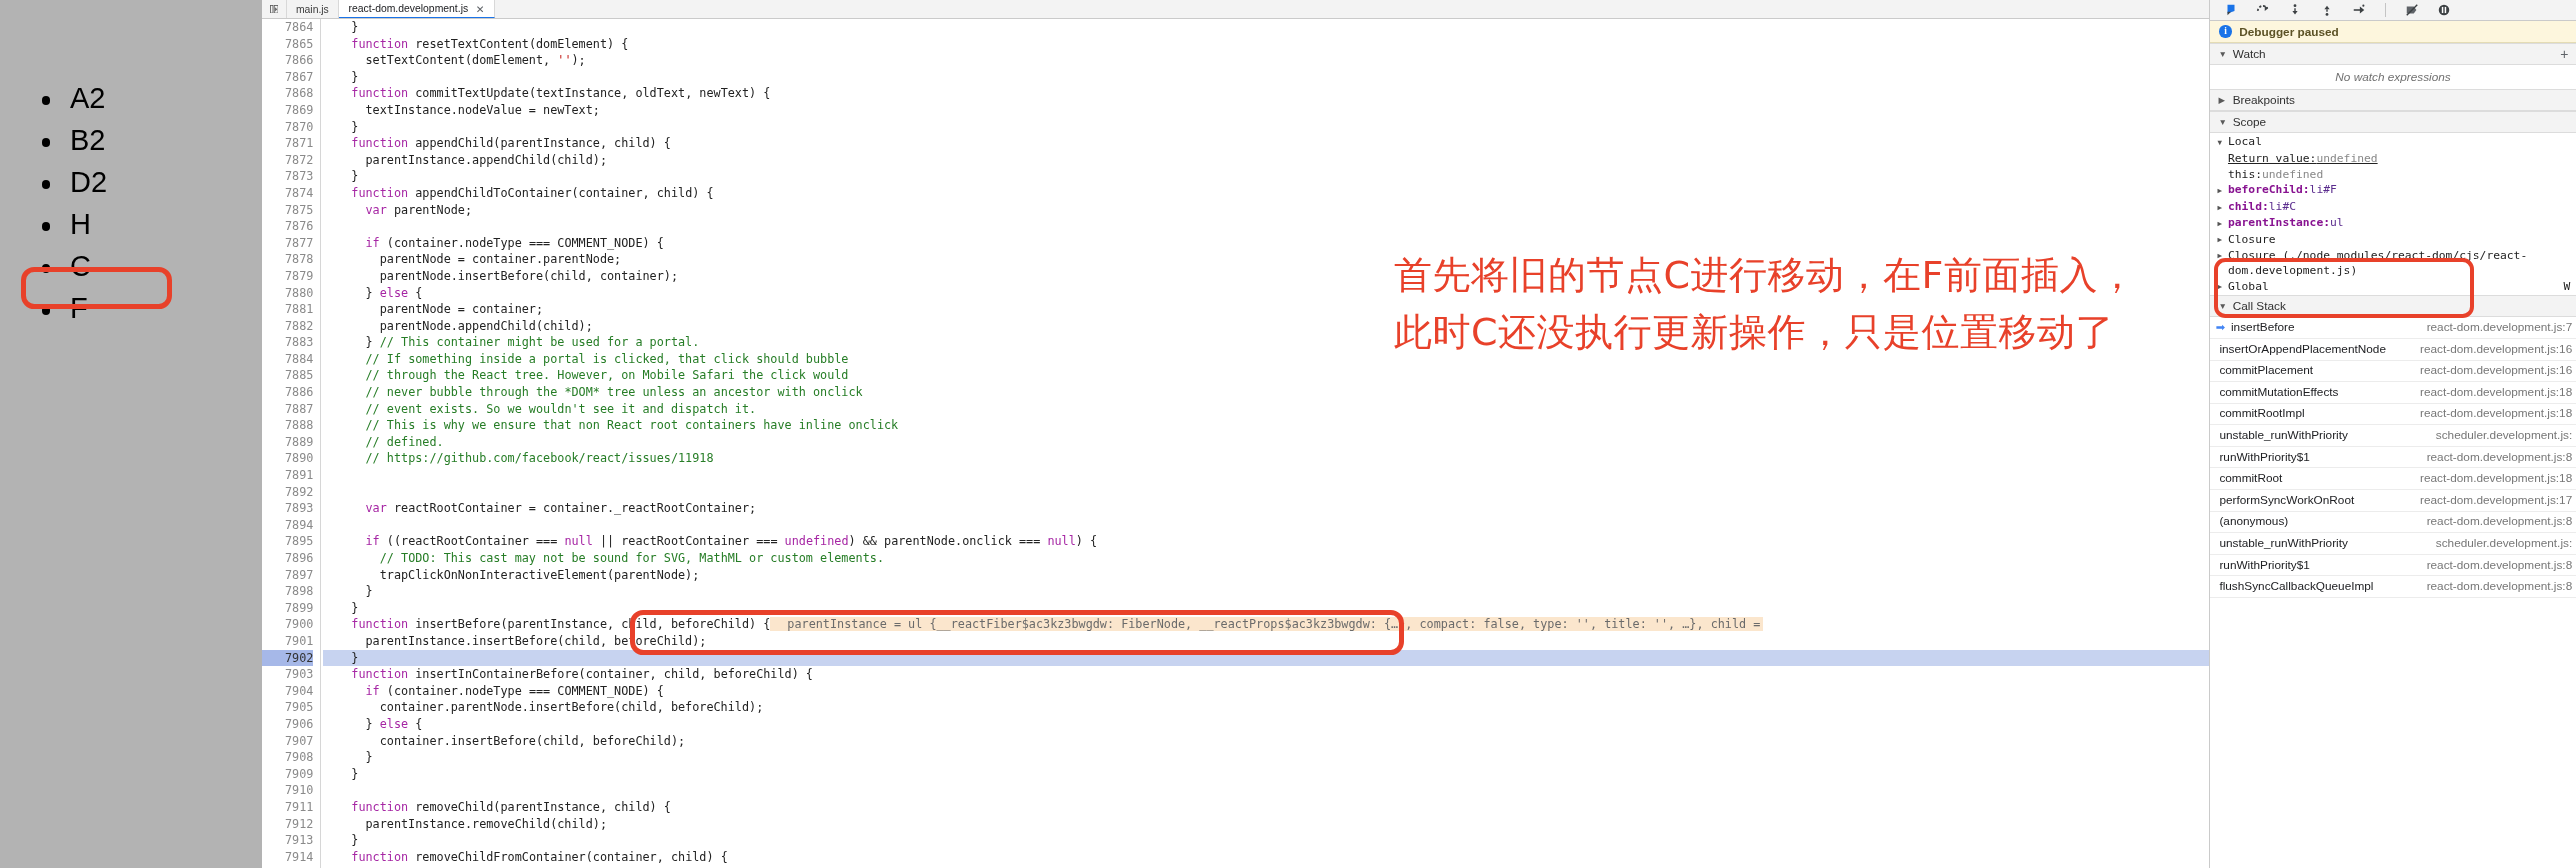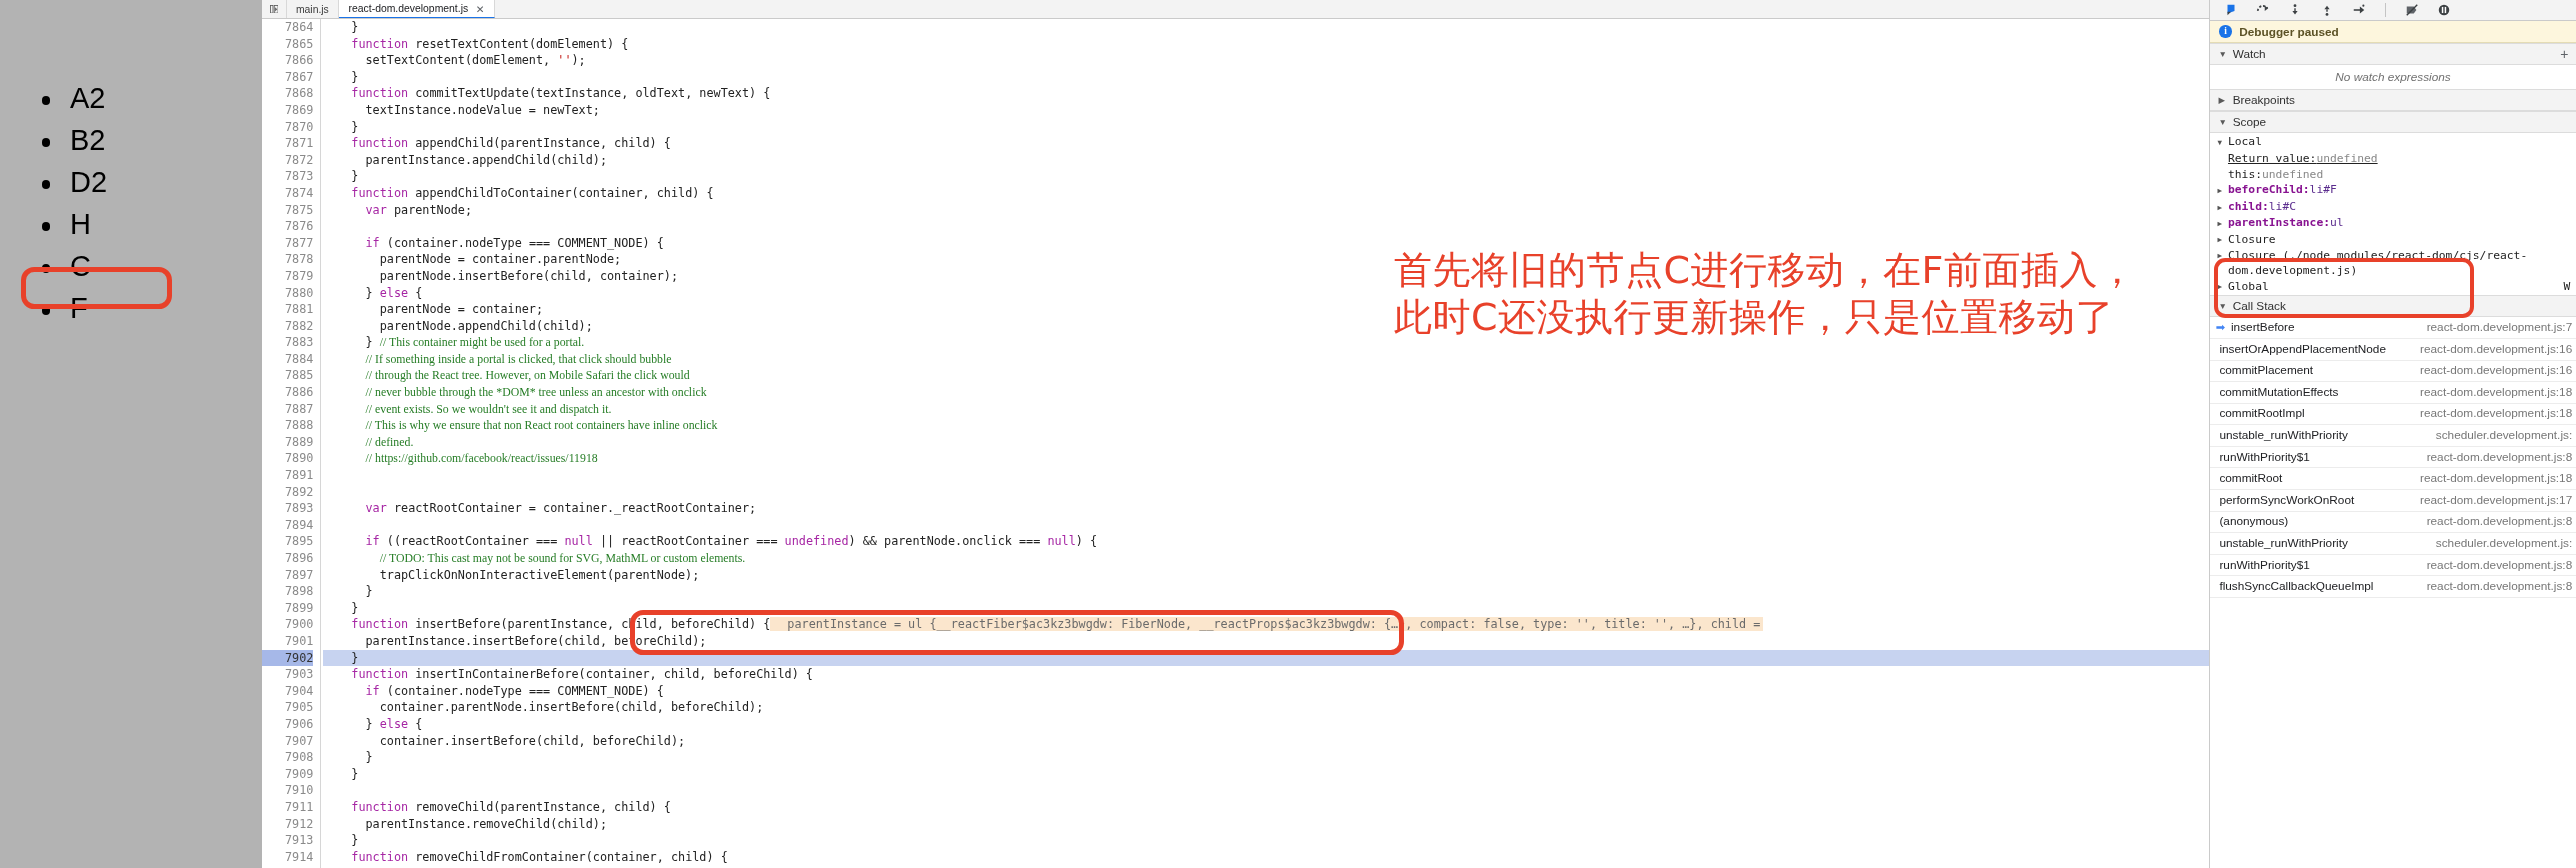--- a/index.html
+++ b/index.html
@@ -142,21 +142,21 @@
     font-size: 11.8px;
     line-height: 16.6px;
     white-space: pre;
     color: #222;
     padding-left: 1.9px;
     overflow: hidden;
   }
   .code .ln { height: 16.6px; }
   .code .ln.current { background: #c7d3f0; }
   .kw  { color: #a626a4; }
-  .cm  { color: #267d26; font-family: Liberation Serif, serif; }
+  .cm  { color: #267d26; }
   .str { color: #c41a16; }
   .inline-eval {
     background: #fbe6cd;
     color: #6b6b6b;
     padding: 0 2.8px;
   }
 
   
   #hl-insert-before-fn {
     left: 368px;
@@ -167,21 +167,21 @@
   }
 
   
   .cn-annot {
     position: absolute;
     left: 1132px;
     top: 247px;
     color: #e8412a;
     font-family: "DejaVu Sans", sans-serif;
     font-size: 38px;
-    line-height: 47px;
+    line-height: 57px;
     font-weight: 500;
     white-space: pre-line;
     z-index: 6;
     letter-spacing: 0.5px;
   }
 
   
   .debug-pane {
     flex: 0 0 367px;
     width: 367px;

